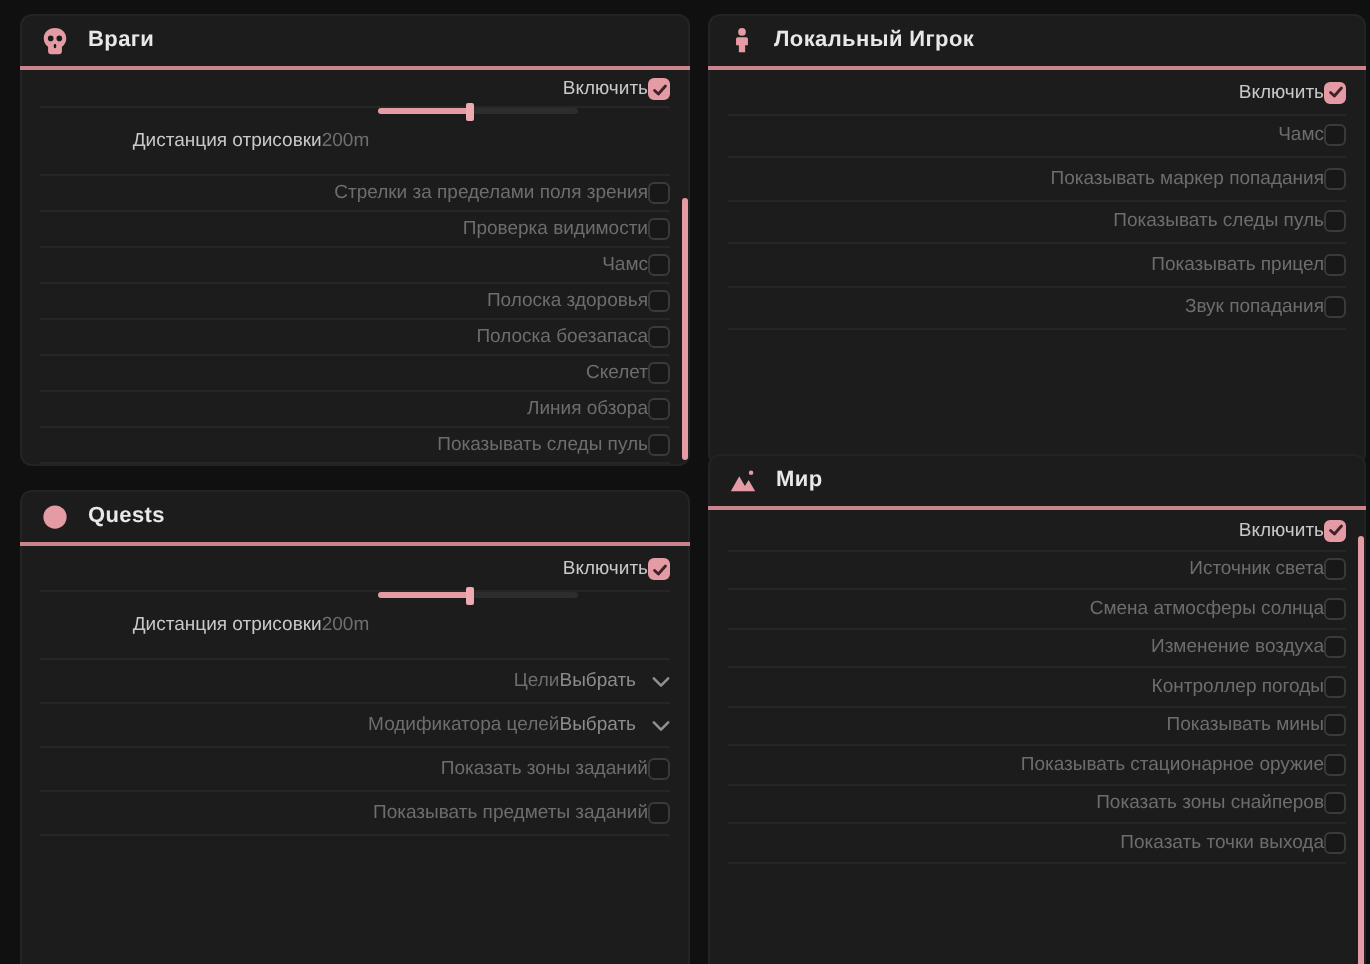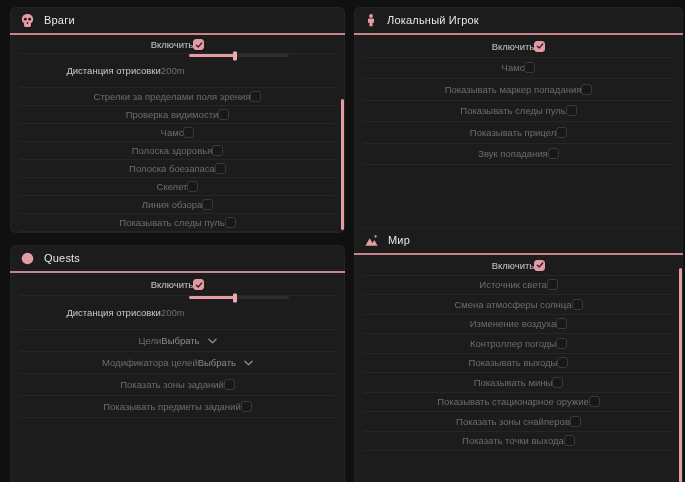--- a/index.html
+++ b/index.html
@@ -12,24 +12,24 @@
   .panel{position:absolute;background:#1c1c1c;border-radius:6px;overflow:hidden;
          box-shadow:0 0 0 1px #232323 inset}
   #panel-0{left:10px;top:7px;width:335px;height:226px}
   #panel-1{left:354px;top:7px;width:329px;height:226px}
   #panel-2{left:10px;top:245px;width:335px;height:295px}
   #panel-3{left:354px;top:227px;width:329px;height:286px}
 
   .phead{display:flex;align-items:center;gap:9px;height:28px;padding:0 10px;
          border-bottom:2px solid #c9848c}
   .picon{display:flex;align-items:center}
-  .ptitle{color:#e8e8e8;font-size:11px;font-weight:normal;letter-spacing:.2px}
+  .ptitle{color:#e8e8e8;font-size:11px;font-weight:bold;letter-spacing:.2px}
 
   .rows{padding:1px 10px 0 10px}
-  .row{display:flex;align-items:center;justify-content:center;
+  .row{display:flex;align-items:center;justify-content:flex-end;
        border-bottom:1px solid #262626;color:#6d6d6d}
   .row-toggle{height:20px}
   #panel-0 .row-toggle{height:18px}
   #panel-1 .row-toggle{height:21.5px}
   #panel-2 .row-toggle,#panel-2 .row-select{height:22px}
   #panel-3 .row-toggle{height:19.5px}
   .row-slider{height:34px;flex-direction:row;align-items:stretch;justify-content:center;gap:4px}
   .rtop{display:flex;justify-content:space-between;align-items:center}
 
   .lbl{font-size:9.5px;white-space:nowrap}
@@ -258,24 +258,20 @@
       </div>
       <div class="row row-toggle">
         <span class="lbl">Изменение воздуха</span>
         <span class="cb"></span>
       </div>
       <div class="row row-toggle">
         <span class="lbl">Контроллер погоды</span>
         <span class="cb"></span>
       </div>
       <div class="row row-toggle">
-        <span class="lbl">Показывать выходы</span>
-        <span class="cb"></span>
-      </div>
-      <div class="row row-toggle">
         <span class="lbl">Показывать мины</span>
         <span class="cb"></span>
       </div>
       <div class="row row-toggle">
         <span class="lbl">Показывать стационарное оружие</span>
         <span class="cb"></span>
       </div>
       <div class="row row-toggle">
         <span class="lbl">Показать зоны снайперов</span>
         <span class="cb"></span>

